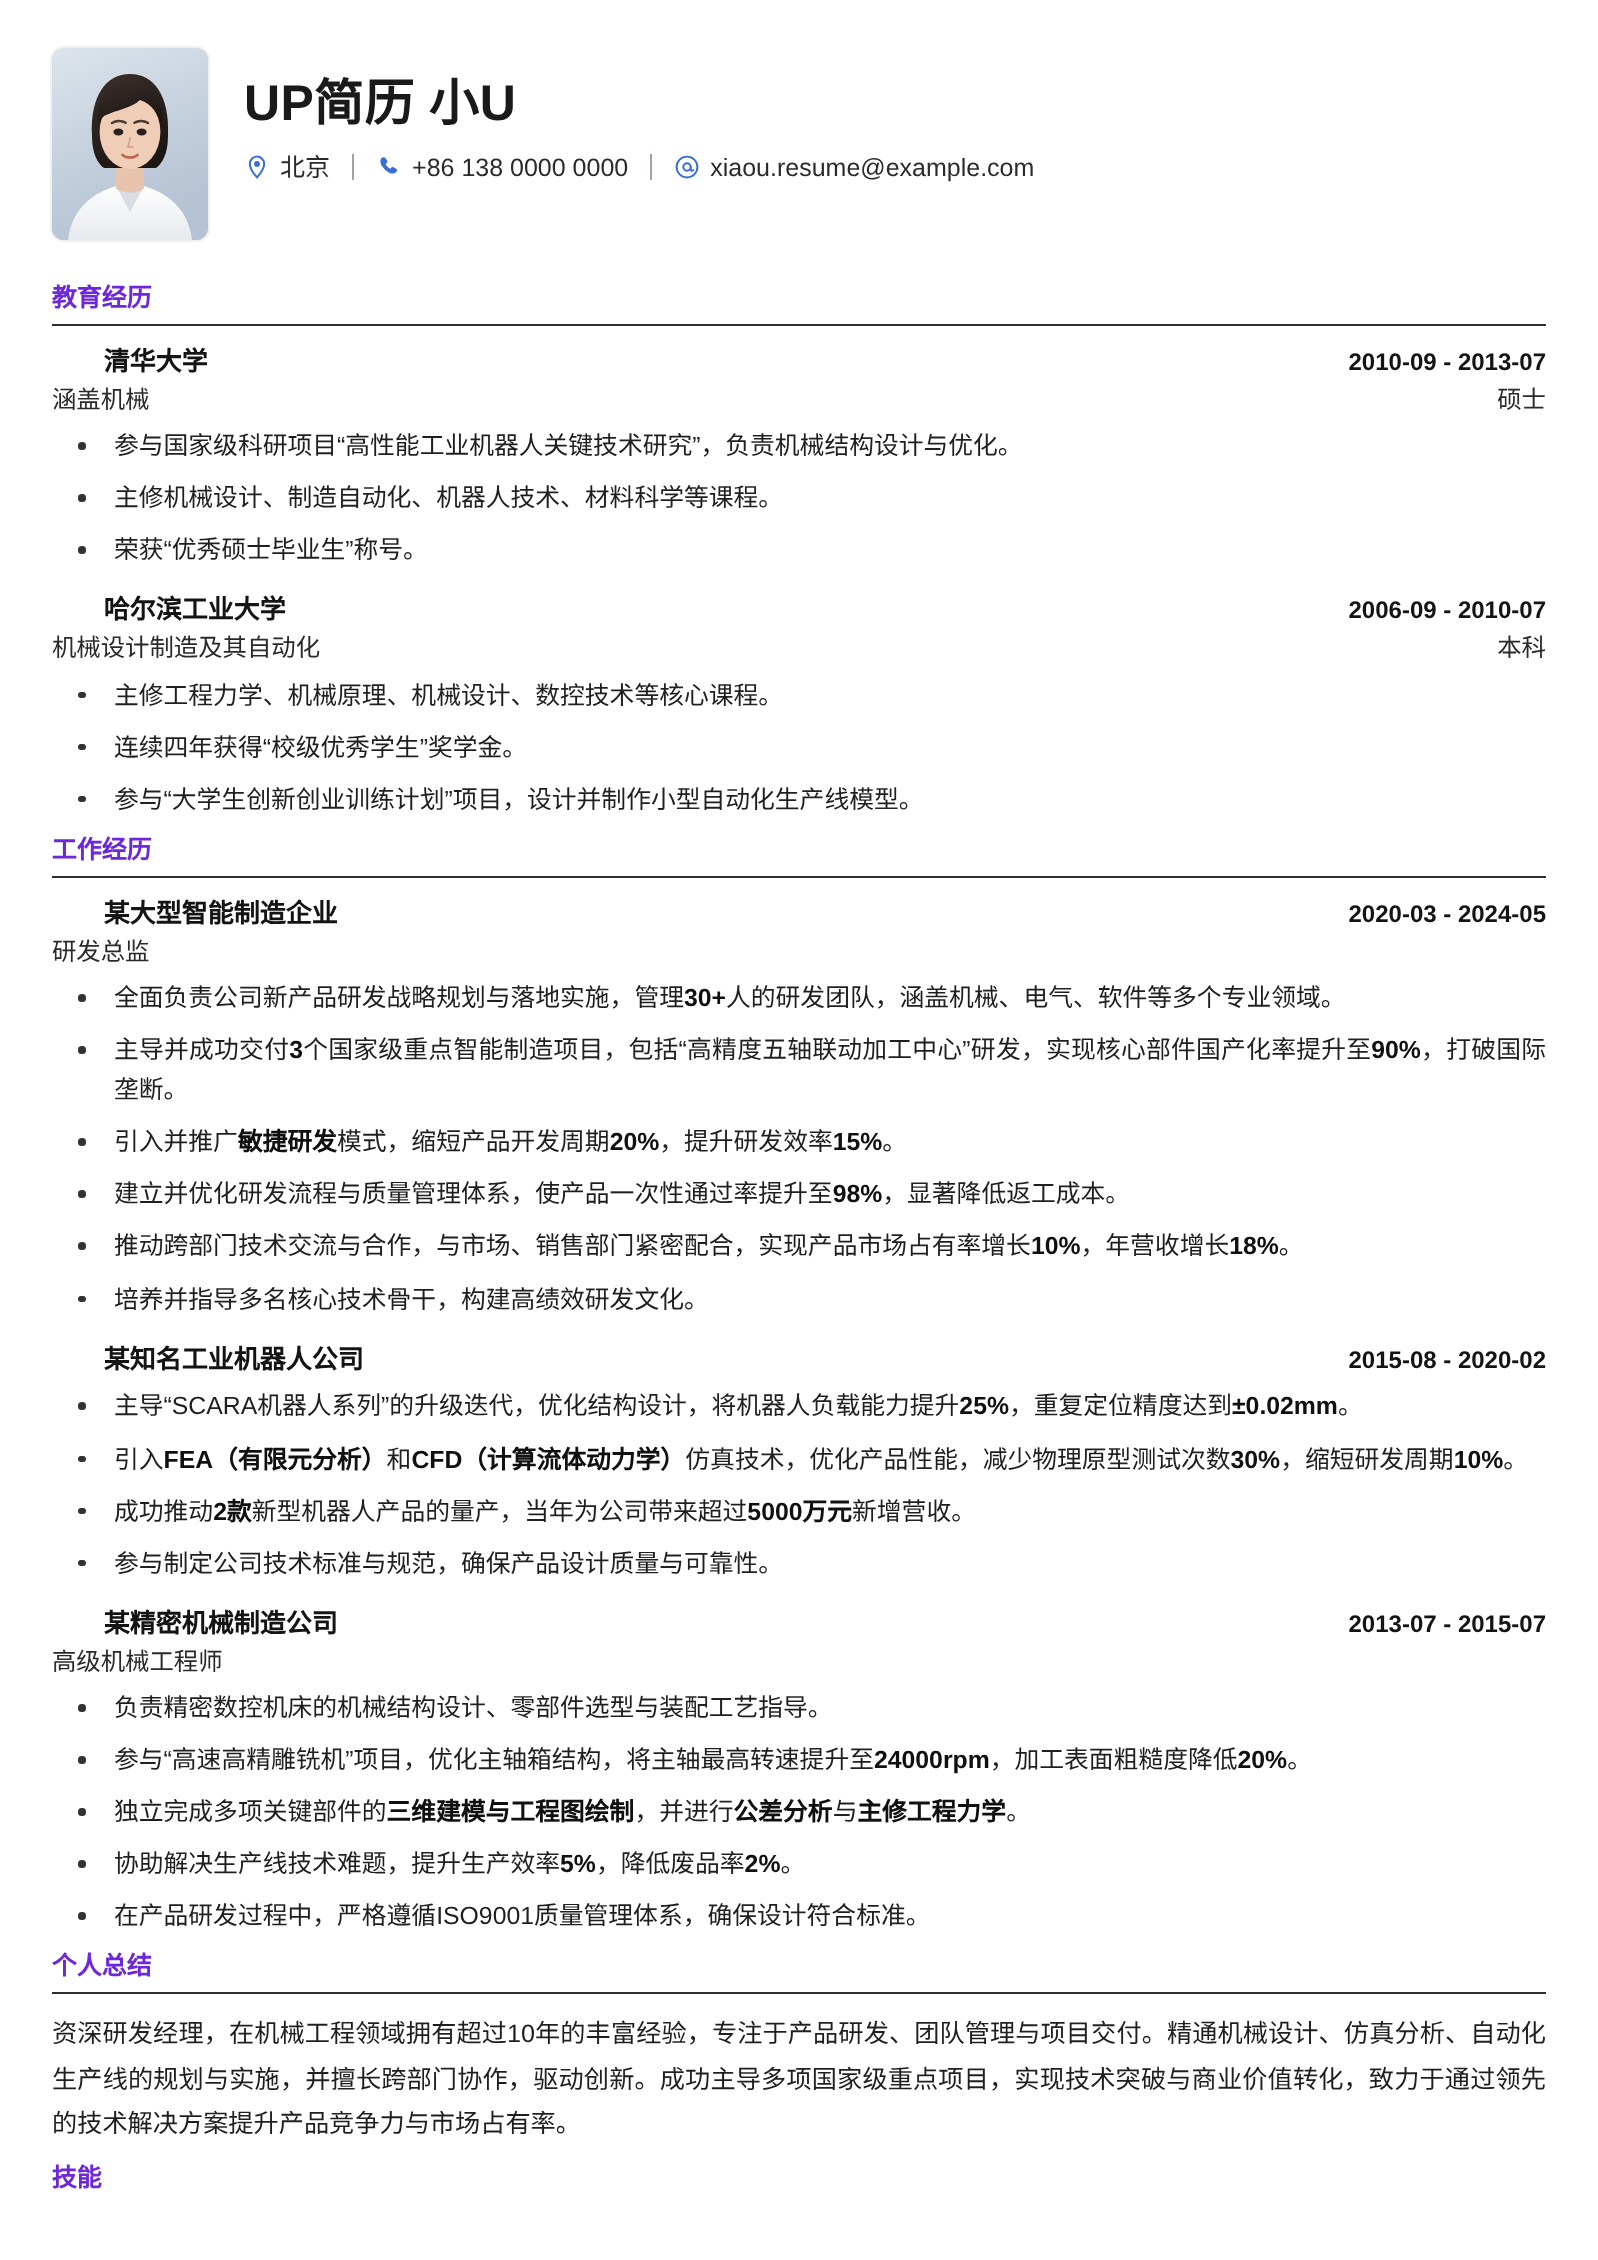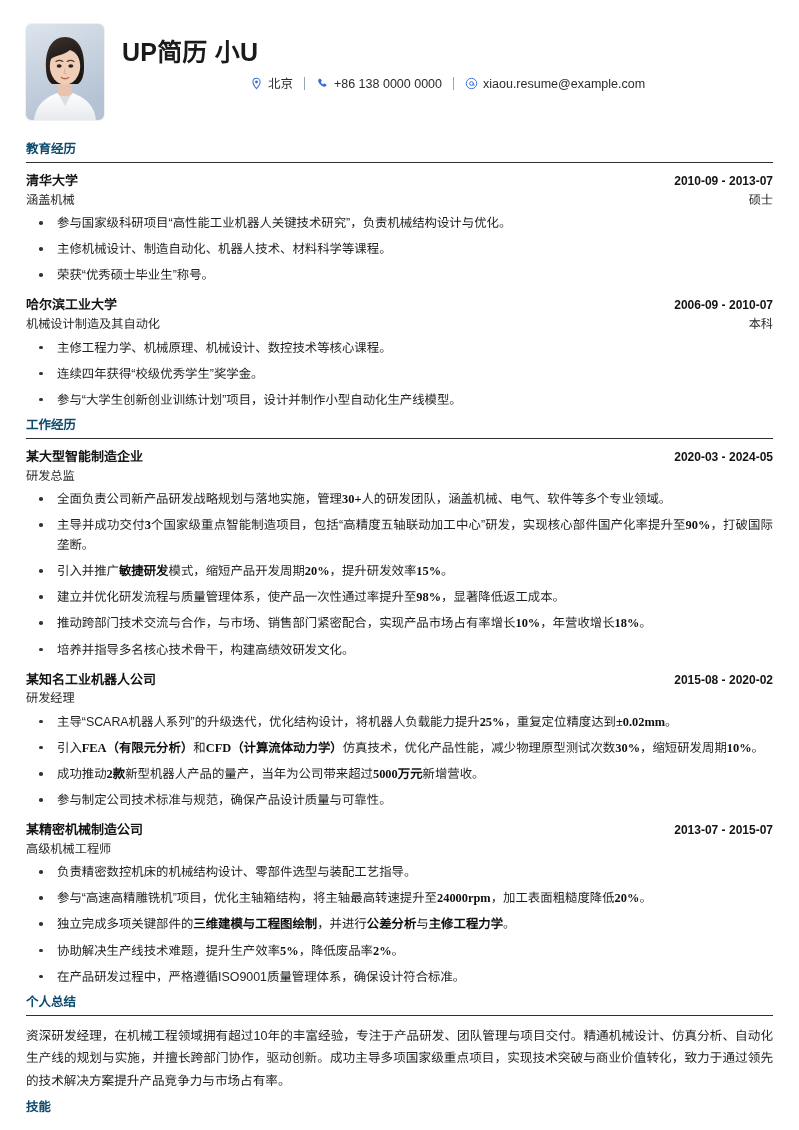--- a/index.html
+++ b/index.html
@@ -57,21 +57,20 @@
     margin: 0 0 10px 0;
     white-space: nowrap;
   }
   .contacts {
     display: flex;
     align-items: center;
     font-size: 12.5px;
     color: #2b2b2b;
     line-height: 1;
     white-space: nowrap;
-    justify-content: center;
   }
   .contact-item {
     display: flex;
     align-items: center;
     gap: 5px;
   }
   .contact-sep {
     display: inline-block;
     width: 1px;
     height: 13px;
@@ -87,21 +86,21 @@
     flex: 0 0 auto;
   }
   .c-icon svg { display: block; }
   .contact-text { position: relative; top: 0.5px; }
 
   
   .section { margin-top: 8px; }
   .section-title {
     font-size: 12.5px;
     font-weight: 700;
-    color: #0c4a6e;
+    color: #6d28d9;
     line-height: 1.2;
     padding-bottom: 5px;
   }
   .section-rule {
     height: 0;
     border-bottom: 1.6px solid #2f2f2f;
     margin-bottom: 9px;
   }
 
   
@@ -111,20 +110,21 @@
     display: flex;
     justify-content: space-between;
     align-items: baseline;
     gap: 16px;
   }
   .org {
     font-size: 13px;
     font-weight: 700;
     color: #141414;
     line-height: 1.45;
+    margin-left: 26px;
   }
   .dates {
     font-size: 12px;
     font-weight: 700;
     color: #141414;
     line-height: 1.45;
     white-space: nowrap;
   }
   .sub {
     font-size: 12.2px;
@@ -160,21 +160,21 @@
   ul.bullets li::before {
     content: "";
     position: absolute;
     left: 13px;
     top: 8px;
     width: 3.6px;
     height: 3.6px;
     border-radius: 50%;
     background: #333333;
   }
-  ul.bullets li b { font-weight: 700; color: #101010; font-family: Liberation Serif, serif; }
+  ul.bullets li b { font-weight: 700; color: #101010; }
 
   
   .summary {
     font-size: 12.6px;
     line-height: 1.78;
     color: #1f1f1f;
     text-align: justify;
     text-justify: inter-ideograph;
   }
 </style>
@@ -324,24 +324,20 @@
             <li>建立并优化研发流程与质量管理体系，使产品一次性通过率提升至<b>98%</b>，显著降低返工成本。</li>
             <li>推动跨部门技术交流与合作，与市场、销售部门紧密配合，实现产品市场占有率增长<b>10%</b>，年营收增长<b>18%</b>。</li>
             <li>培养并指导多名核心技术骨干，构建高绩效研发文化。</li>
           </ul>
         </div>
         <div class="entry">
           <div class="entry-row">
             <div class="org">某知名工业机器人公司</div>
             <div class="dates">2015-08 - 2020-02</div>
           </div>
-          <div class="entry-row">
-            <div class="sub">研发经理</div>
-            <div class="meta"></div>
-          </div>
           <ul class="bullets">
             <li>主导“SCARA机器人系列”的升级迭代，优化结构设计，将机器人负载能力提升<b>25%</b>，重复定位精度达到<b>±0.02mm</b>。</li>
             <li>引入<b>FEA（有限元分析）</b>和<b>CFD（计算流体动力学）</b>仿真技术，优化产品性能，减少物理原型测试次数<b>30%</b>，缩短研发周期<b>10%</b>。</li>
             <li>成功推动<b>2款</b>新型机器人产品的量产，当年为公司带来超过<b>5000万元</b>新增营收。</li>
             <li>参与制定公司技术标准与规范，确保产品设计质量与可靠性。</li>
           </ul>
         </div>
         <div class="entry">
           <div class="entry-row">
             <div class="org">某精密机械制造公司</div>

